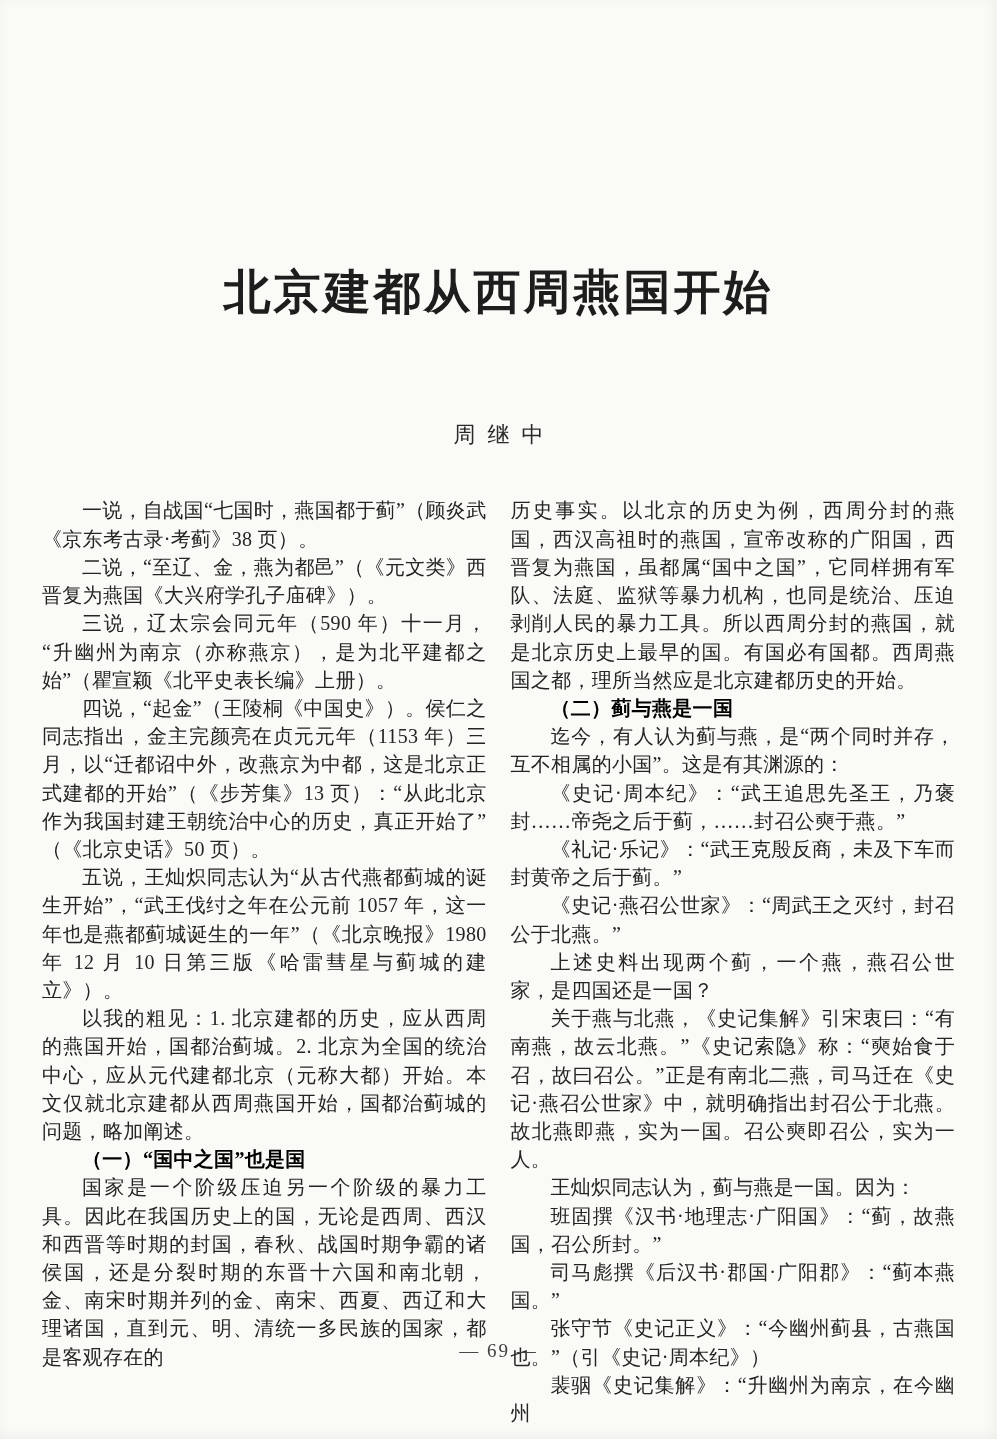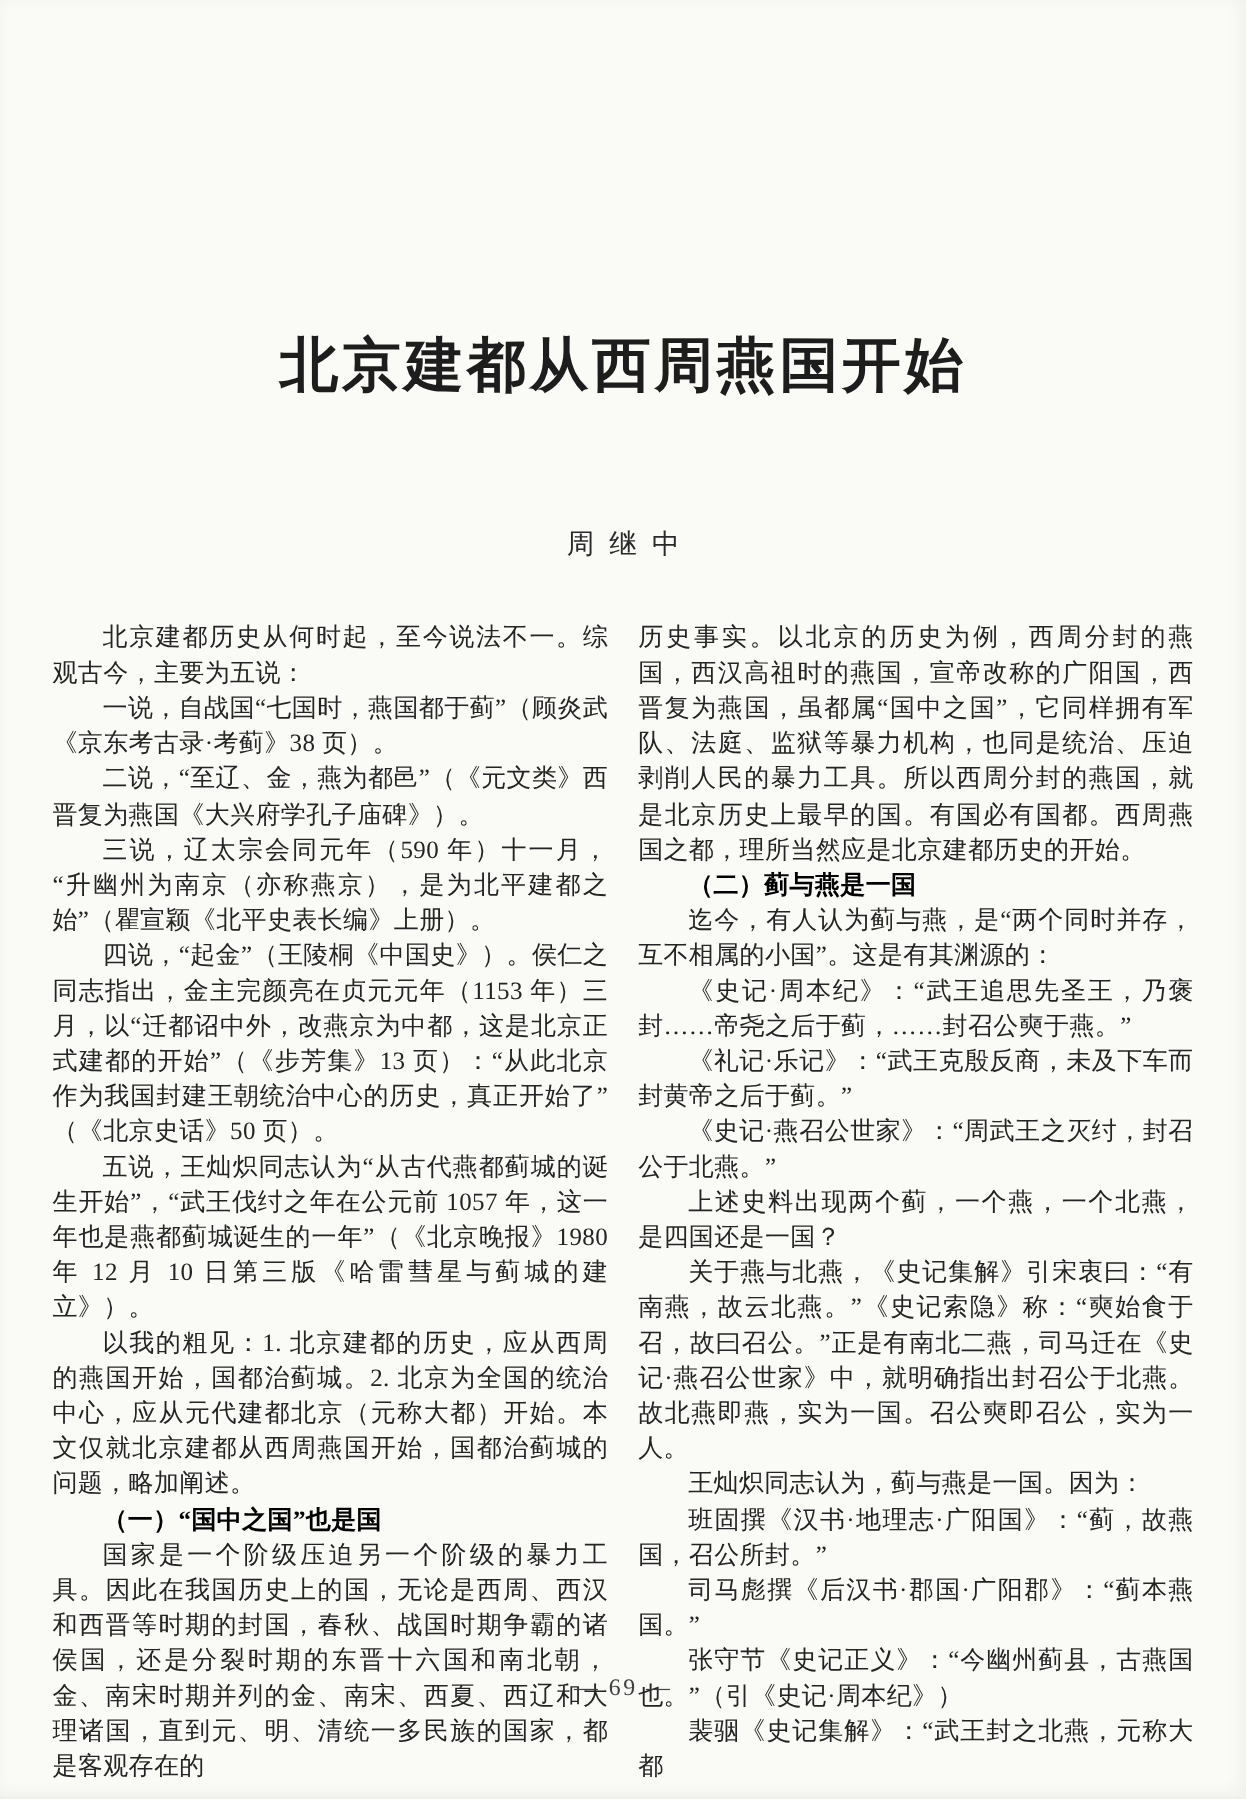--- a/index.html
+++ b/index.html
@@ -65,41 +65,40 @@
 </head>
 <body>
 
 <div class="page">
   <h1 class="page-title">北京建都从西周燕国开始</h1>
 
   <div class="page-author">周继中</div>
 
   <div class="columns">
     <div class="col" id="col-left">
-        <p class="indent">北京建都历史从何时起，至今说法不一。综观古今，主要为五说：</p>
         <p class="indent">一说，自战国“七国时，燕国都于蓟”（顾炎武《京东考古录·考蓟》38 页）。</p>
         <p class="indent">二说，“至辽、金，燕为都邑”（《元文类》西晋复为燕国《大兴府学孔子庙碑》）。</p>
         <p class="indent">三说，辽太宗会同元年（590 年）十一月，“升幽州为南京（亦称燕京），是为北平建都之始”（瞿宣颖《北平史表长编》上册）。</p>
         <p class="indent">四说，“起金”（王陵桐《中国史》）。侯仁之同志指出，金主完颜亮在贞元元年（1153 年）三月，以“迁都诏中外，改燕京为中都，这是北京正式建都的开始”（《步芳集》13 页）：“从此北京作为我国封建王朝统治中心的历史，真正开始了”（《北京史话》50 页）。</p>
         <p class="indent">五说，王灿炽同志认为“从古代燕都蓟城的诞生开始”，“武王伐纣之年在公元前 1057 年，这一年也是燕都蓟城诞生的一年”（《北京晚报》1980 年 12 月 10 日第三版《哈雷彗星与蓟城的建立》）。</p>
         <p class="indent">以我的粗见：1. 北京建都的历史，应从西周的燕国开始，国都治蓟城。2. 北京为全国的统治中心，应从元代建都北京（元称大都）开始。本文仅就北京建都从西周燕国开始，国都治蓟城的问题，略加阐述。</p>
         <p class="heading">（一）“国中之国”也是国</p>
         <p class="indent">国家是一个阶级压迫另一个阶级的暴力工具。因此在我国历史上的国，无论是西周、西汉和西晋等时期的封国，春秋、战国时期争霸的诸侯国，还是分裂时期的东晋十六国和南北朝，金、南宋时期并列的金、南宋、西夏、西辽和大理诸国，直到元、明、清统一多民族的国家，都是客观存在的</p>
       </div>
     <div class="col" id="col-right">
         <p class="noindent">历史事实。以北京的历史为例，西周分封的燕国，西汉高祖时的燕国，宣帝改称的广阳国，西晋复为燕国，虽都属“国中之国”，它同样拥有军队、法庭、监狱等暴力机构，也同是统治、压迫剥削人民的暴力工具。所以西周分封的燕国，就是北京历史上最早的国。有国必有国都。西周燕国之都，理所当然应是北京建都历史的开始。</p>
         <p class="heading">（二）蓟与燕是一国</p>
         <p class="indent">迄今，有人认为蓟与燕，是“两个同时并存，互不相属的小国”。这是有其渊源的：</p>
         <p class="indent">《史记·周本纪》：“武王追思先圣王，乃褒封……帝尧之后于蓟，……封召公奭于燕。”</p>
         <p class="indent">《礼记·乐记》：“武王克殷反商，未及下车而封黄帝之后于蓟。”</p>
         <p class="indent">《史记·燕召公世家》：“周武王之灭纣，封召公于北燕。”</p>
-        <p class="indent">上述史料出现两个蓟，一个燕，一个北燕，是四国还是一国？</p>
+        <p class="indent">上述史料出现两个蓟，一个燕，燕召公世家，是四国还是一国？</p>
         <p class="indent">关于燕与北燕，《史记集解》引宋衷曰：“有南燕，故云北燕。”《史记索隐》称：“奭始食于召，故曰召公。”正是有南北二燕，司马迁在《史记·燕召公世家》中，就明确指出封召公于北燕。故北燕即燕，实为一国。召公奭即召公，实为一人。</p>
         <p class="indent">王灿炽同志认为，蓟与燕是一国。因为：</p>
         <p class="indent">班固撰《汉书·地理志·广阳国》：“蓟，故燕国，召公所封。”</p>
         <p class="indent">司马彪撰《后汉书·郡国·广阳郡》：“蓟本燕国。”</p>
         <p class="indent">张守节《史记正义》：“今幽州蓟县，古燕国也。”（引《史记·周本纪》）</p>
-        <p class="indent">裴骃《史记集解》：“武王封之北燕，元称大都</p>
+        <p class="indent">裴骃《史记集解》：“升幽州为南京，在今幽州</p>
       </div>
   </div>
 
   <div class="page-footer">— 69 —</div>
 </div>
 
 </body></html>

